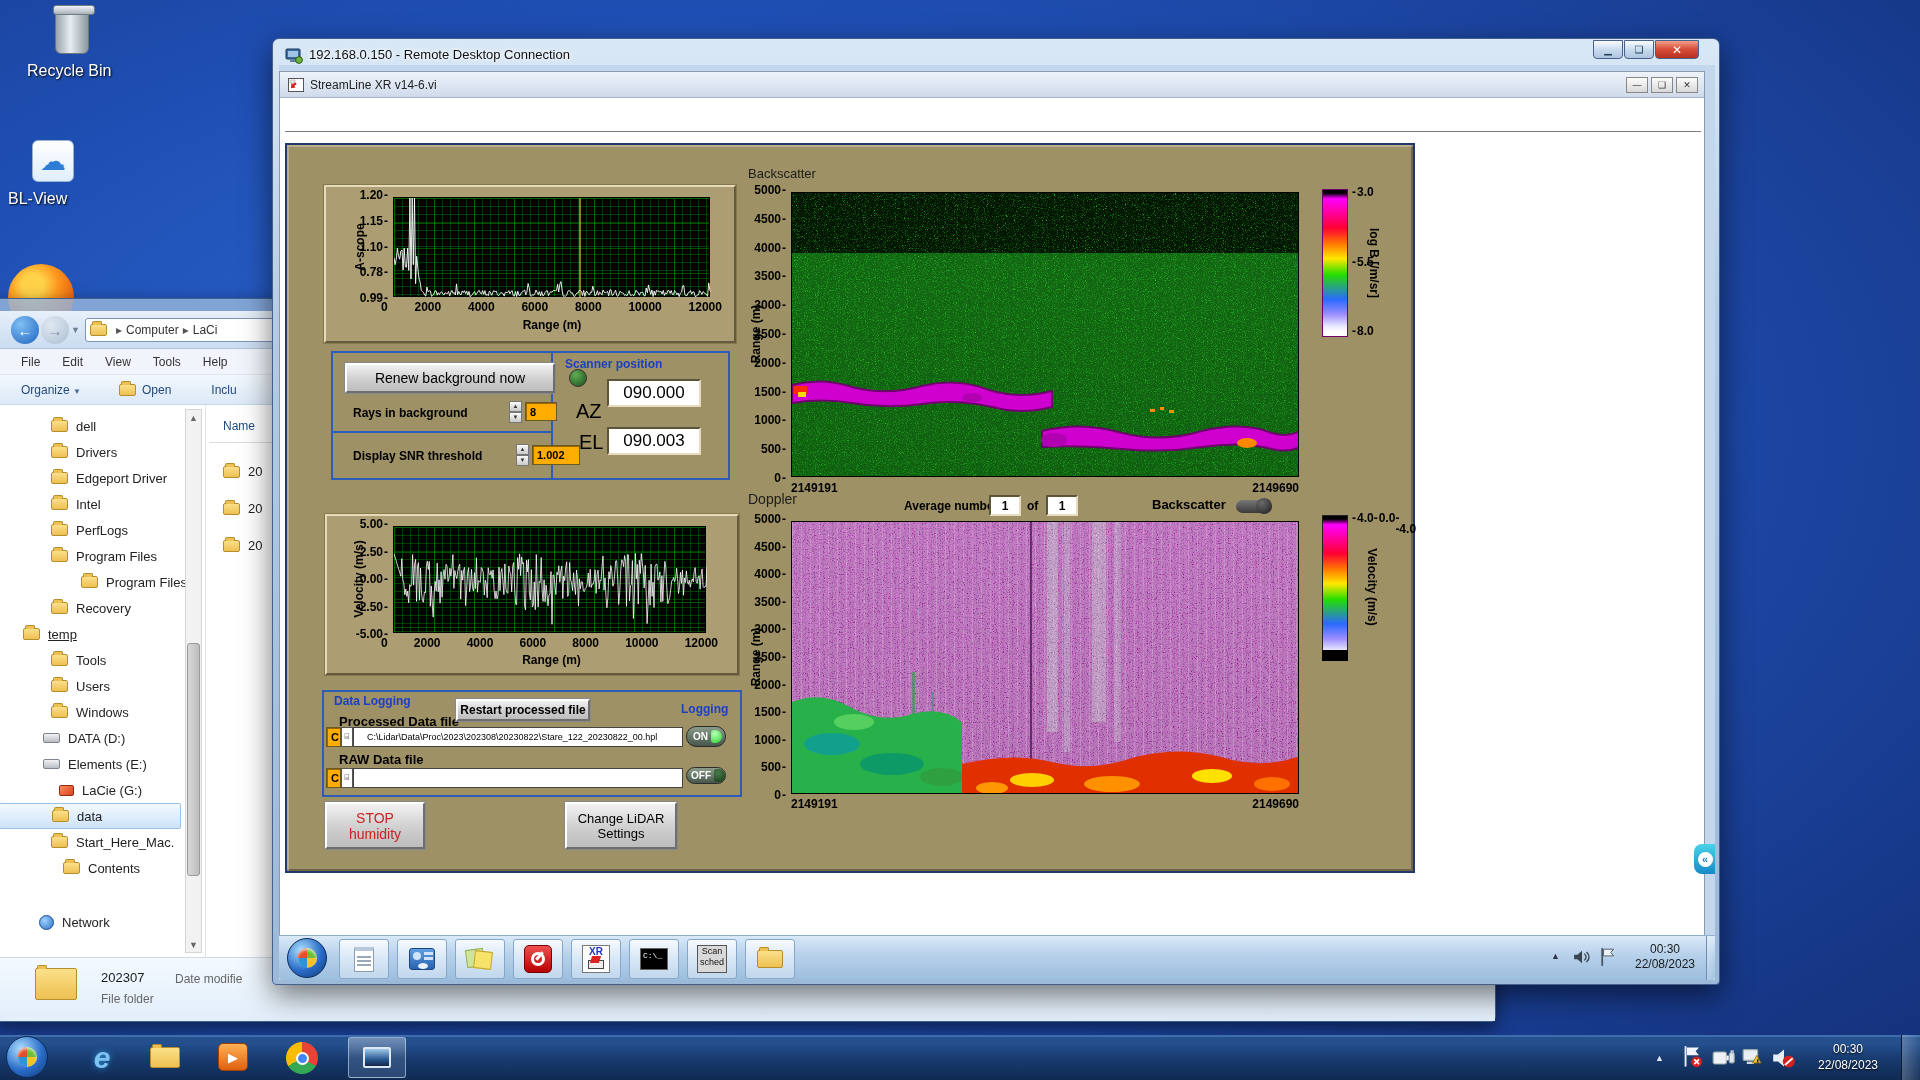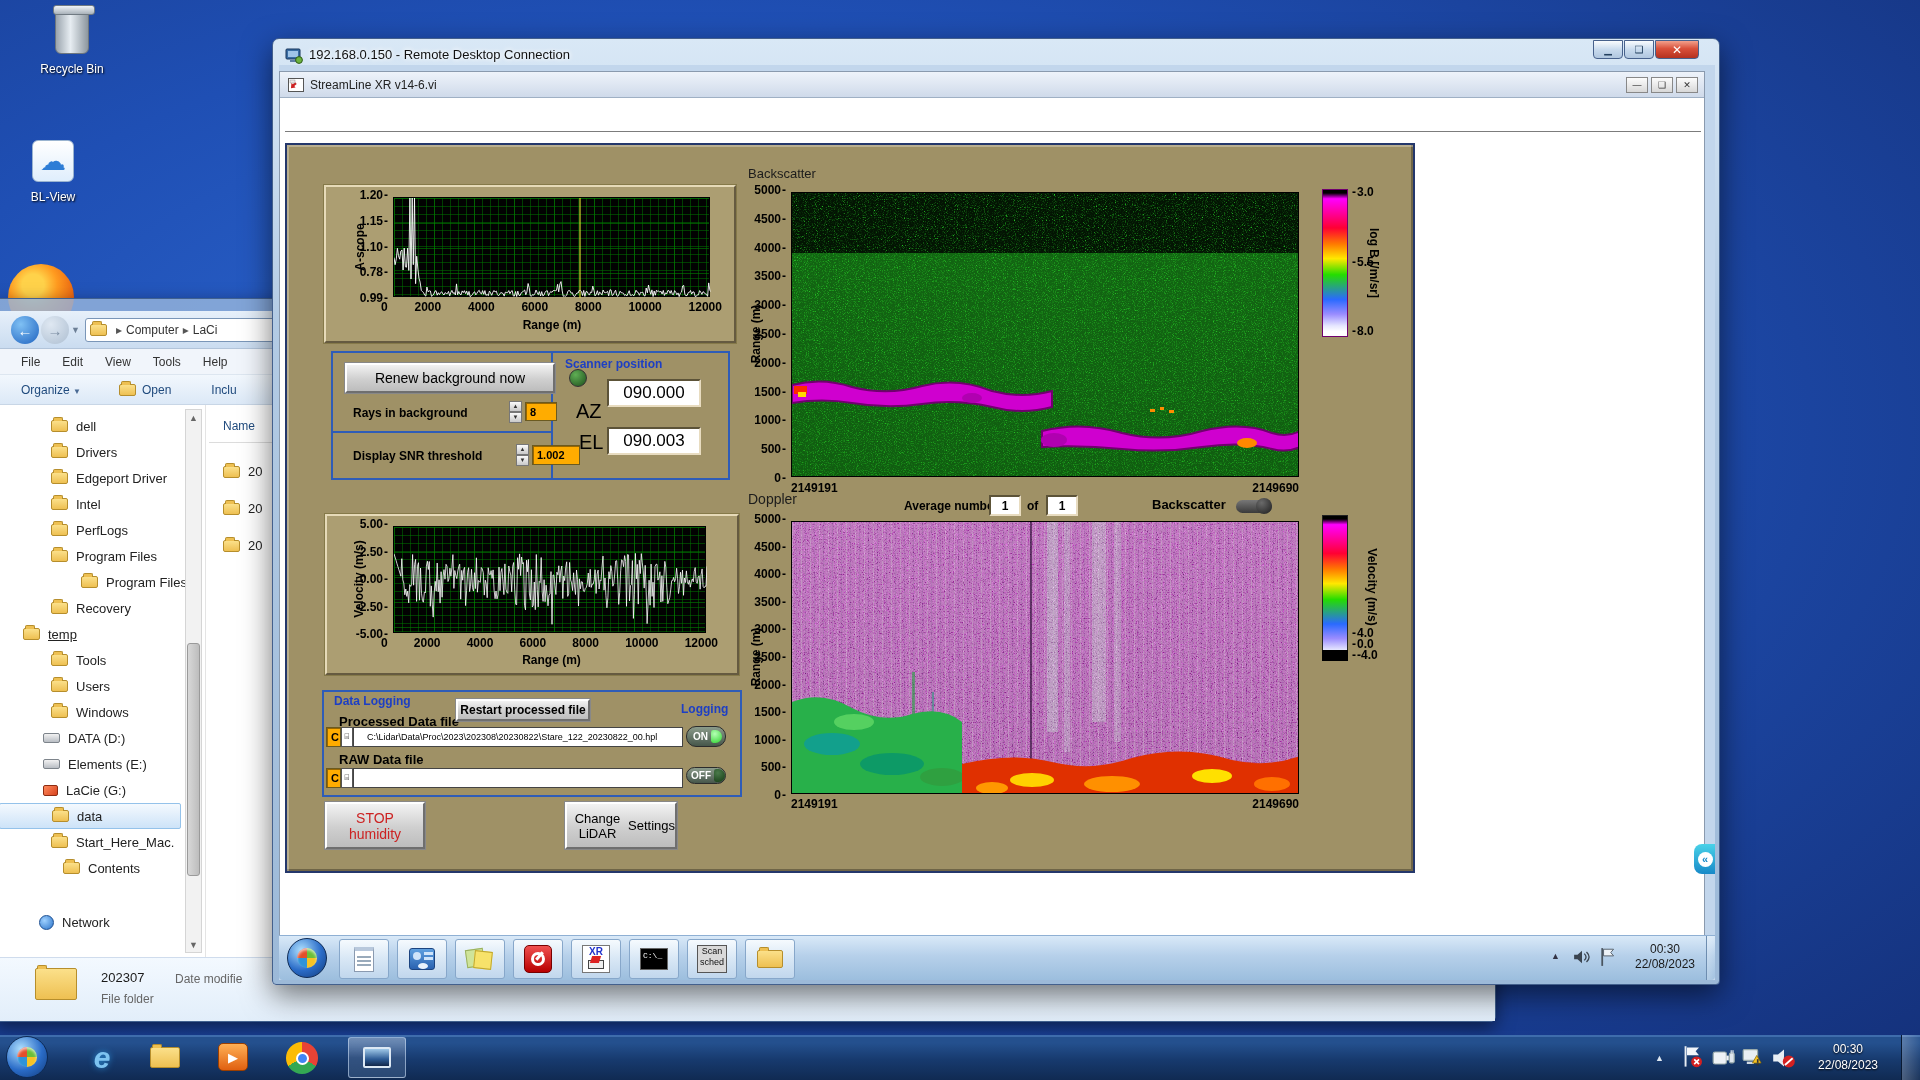--- a/index.html
+++ b/index.html
@@ -1,20 +1,20 @@
 <!DOCTYPE html>
 <html><head>
 <meta charset="utf-8">
 <style>
   *{margin:0;padding:0;box-sizing:border-box;font-family:"Liberation Sans",sans-serif}
   html,body{width:1920px;height:1080px;overflow:hidden}
   #screen{position:relative;width:1920px;height:1080px;background:radial-gradient(ellipse at 35% 40%,#2f6ad4 0%,#1f4fb4 45%,#143079 100%);overflow:hidden}
   .abs{position:absolute}
   
-  .deskicon-label{color:#fff;font-size:12px;text-align:center;text-shadow:1px 1px 2px #000}
+  .deskicon-label{color:#fff;font-size:16px;text-shadow:1px 1px 2px #000}
   .bin{width:34px;height:44px;background:linear-gradient(90deg,#9aa4ad,#e7edf2 45%,#8d979f);border-radius:4px 4px 6px 6px;border:1px solid #6d767e;position:relative}
   .bin::before{content:"";position:absolute;left:-3px;top:-6px;width:40px;height:8px;background:linear-gradient(#f0f4f8,#a9b2ba);border:1px solid #707a82;border-radius:3px}
   .tile{width:42px;height:42px;background:linear-gradient(#ffffff,#dfeefc);border:1px solid #9ab4d0;border-radius:6px;display:flex;align-items:center;justify-content:center;color:#2d7dd6;font-size:26px}
   
   .exwin{background:rgba(150,180,220,.82);border:1px solid #41618f;border-radius:6px;box-shadow:0 6px 18px rgba(0,0,0,.5)}
   .navbar{background:linear-gradient(#e7f0fa,#cadcf0);border-bottom:1px solid #b2c4da}
   .circbtn{width:28px;height:28px;border-radius:50%;color:#fff;font-size:15px;display:flex;align-items:center;justify-content:center}
   .crumb{background:#fff;border:1px solid #7a96b8;border-radius:3px;display:flex;align-items:center;font-size:12px;color:#333;overflow:hidden;white-space:nowrap}
   .menubar{background:#f1f5fb;border-bottom:1px solid #dde6f0;display:flex;align-items:center;gap:22px;font-size:12px;color:#333;padding-left:24px}
   .toolbar{background:linear-gradient(#f2f7fd,#dce9f7);border-bottom:1px solid #c8d6e6;display:flex;align-items:center;font-size:12px;color:#1f4a7d}
@@ -188,21 +188,21 @@
             <div class="tlabel">Windows</div>
           </div>
           <div class="trow" style="padding-left: 44px;">
             <div class="ticon drive"></div>
             <div class="tlabel">DATA (D:)</div>
           </div>
           <div class="trow" style="padding-left: 44px;">
             <div class="ticon drive"></div>
             <div class="tlabel">Elements (E:)</div>
           </div>
-          <div class="trow" style="padding-left: 44px;">
+          <div class="trow" style="padding-left: 60px;">
             <div class="ticon drive-red"></div>
             <div class="tlabel">LaCie (G:)</div>
           </div>
           <div class="trow sel" style="padding-left: 52px;">
             <div class="ticon fold"></div>
             <div class="tlabel">data</div>
           </div>
           <div class="trow" style="padding-left: 52px;">
             <div class="ticon fold"></div>
             <div class="tlabel">Start_Here_Mac.</div>
@@ -431,21 +431,21 @@
               <div class="ytick">1500</div>
               <div class="ytick">1000</div>
               <div class="ytick">500</div>
               <div class="ytick">0</div>
             </div>
           <div class="abs rot" style="left:429px;top:505px;width:80px;transform:rotate(-90deg)">Range (m)</div>
           <div class="abs xtick" style="left:504px;top:653px">2149191</div>
           <div class="abs xtick" style="left:952px;top:653px;width:60px;text-align:right">2149690</div>
           <div class="abs cbar" style="left:1035px;top:370px;width:26px;height:146px;border-color:#222"></div>
           <div class="abs" style="left:1035px;top:505px;width:26px;height:11px;background:#000"></div>
-          <div class="abs" id="dp-cb" style="left:1065px;top:368px;width:42px;height:148px;display:flex;flex-direction:column;justify-content:flex-end">
+          <div class="abs" id="dp-cb" style="left:1065px;top:368px;width:42px;height:148px;display:flex;flex-direction:row;justify-content:space-between">
               <div class="cbtick">4.0</div>
               <div class="cbtick">0.0</div>
               <div class="cbtick">-4.0</div>
             </div>
           <div class="abs rot" style="left:1030px;top:435px;width:110px;transform:rotate(90deg)">Velocity (m/s)</div>
 
           <div class="abs gframe" style="left:38px;top:369px;width:414px;height:161px"></div>
           <div class="abs plot" style="left:106px;top:381px;width:313px;height:107px">
             <svg width="313" height="107" viewBox="0 0 313 107" preserveAspectRatio="none">
               <polyline id="velTrace" fill="none" stroke="#fff" stroke-width="0.8" points="0.0,26.8 1.0,30.0 2.0,33.2 2.9,36.4 3.9,39.6 4.9,42.8 5.9,46.0 6.9,49.2 7.8,31.7 8.8,52.8 9.8,56.1 10.8,67.8 11.8,62.0 12.8,69.4 13.7,64.1 14.7,75.8 15.7,57.7 16.7,59.4 17.7,57.2 18.6,27.5 19.6,58.2 20.6,37.3 21.6,32.4 22.6,74.4 23.5,39.2 24.5,35.7 25.5,73.2 26.5,41.0 27.5,66.3 28.5,73.7 29.4,75.2 30.4,64.9 31.4,65.9 32.4,39.2 33.4,34.2 34.3,42.5 35.3,34.5 36.3,79.3 37.3,58.9 38.3,77.8 39.2,90.1 40.2,65.9 41.2,54.3 42.2,64.2 43.2,36.0 44.2,64.8 45.1,52.8 46.1,76.1 47.1,44.7 48.1,70.2 49.1,49.0 50.0,42.6 51.0,52.2 52.0,37.3 53.0,39.2 54.0,54.5 54.9,52.1 55.9,41.2 56.9,49.2 57.9,40.7 58.9,27.6 59.9,61.4 60.8,43.5 61.8,48.4 62.8,51.6 63.8,43.9 64.8,39.5 65.7,37.2 66.7,72.2 67.7,43.4 68.7,53.2 69.7,42.7 70.6,40.4 71.6,78.6 72.6,63.4 73.6,45.7 74.6,40.7 75.6,64.6 76.5,59.3 77.5,42.3 78.5,60.7 79.5,64.1 80.5,45.7 81.4,61.6 82.4,30.8 83.4,65.2 84.4,53.5 85.4,54.7 86.3,55.3 87.3,40.5 88.3,42.0 89.3,45.6 90.3,68.1 91.3,53.2 92.2,56.4 93.2,70.7 94.2,40.7 95.2,47.2 96.2,47.8 97.1,43.6 98.1,51.4 99.1,42.9 100.1,63.2 101.1,71.7 102.0,64.0 103.0,71.9 104.0,68.0 105.0,40.1 106.0,63.7 106.9,45.4 107.9,41.5 108.9,54.1 109.9,67.6 110.9,36.9 111.9,62.2 112.8,65.1 113.8,66.3 114.8,39.0 115.8,44.6 116.8,48.1 117.7,64.8 118.7,39.3 119.7,35.5 120.7,62.2 121.7,77.1 122.6,78.0 123.6,30.7 124.6,42.3 125.6,26.9 126.6,48.6 127.6,30.0 128.5,36.8 129.5,35.6 130.5,78.3 131.5,82.9 132.5,33.2 133.4,44.8 134.4,32.5 135.4,67.0 136.4,73.0 137.4,42.7 138.3,80.0 139.3,78.3 140.3,55.0 141.3,82.7 142.3,27.5 143.3,62.7 144.2,79.9 145.2,54.4 146.2,55.5 147.2,30.5 148.2,65.1 149.1,74.4 150.1,52.7 151.1,74.7 152.1,58.2 153.1,67.9 154.0,78.8 155.0,67.9 156.0,67.0 157.0,44.6 158.0,97.3 159.0,48.0 159.9,48.1 160.9,58.8 161.9,67.5 162.9,45.2 163.9,47.8 164.8,38.8 165.8,55.2 166.8,44.0 167.8,39.0 168.8,71.5 169.7,49.1 170.7,53.6 171.7,40.6 172.7,34.8 173.7,69.4 174.7,66.7 175.6,35.4 176.6,52.9 177.6,55.9 178.6,63.6 179.6,45.8 180.5,59.0 181.5,67.5 182.5,43.0 183.5,52.6 184.5,79.0 185.4,51.8 186.4,61.8 187.4,54.7 188.4,55.0 189.4,64.0 190.4,64.6 191.3,61.4 192.3,60.4 193.3,56.7 194.3,46.0 195.3,59.9 196.2,42.3 197.2,60.4 198.2,57.1 199.2,57.1 200.2,52.8 201.1,42.8 202.1,66.5 203.1,47.0 204.1,43.1 205.1,62.0 206.1,52.9 207.0,53.8 208.0,40.1 209.0,29.1 210.0,63.2 211.0,51.0 211.9,68.4 212.9,80.8 213.9,70.7 214.9,44.7 215.9,51.9 216.8,38.6 217.8,44.4 218.8,59.2 219.8,56.9 220.8,46.0 221.7,34.0 222.7,33.7 223.7,52.2 224.7,77.4 225.7,65.5 226.7,43.7 227.6,32.8 228.6,33.7 229.6,39.7 230.6,28.6 231.6,34.5 232.5,79.3 233.5,27.6 234.5,27.9 235.5,73.9 236.5,58.7 237.4,57.6 238.4,33.6 239.4,91.4 240.4,67.2 241.4,26.4 242.4,51.8 243.3,37.4 244.3,77.1 245.3,33.2 246.3,46.6 247.3,26.6 248.2,35.2 249.2,43.7 250.2,61.1 251.2,38.3 252.2,64.6 253.1,96.6 254.1,75.3 255.1,53.2 256.1,78.2 257.1,37.1 258.1,69.4 259.0,55.2 260.0,80.5 261.0,39.7 262.0,37.3 263.0,37.3 263.9,53.1 264.9,51.1 265.9,44.8 266.9,75.0 267.9,48.7 268.8,74.4 269.8,51.3 270.8,34.4 271.8,40.2 272.8,60.2 273.8,76.7 274.7,73.7 275.7,70.7 276.7,62.9 277.7,53.7 278.7,53.4 279.6,50.4 280.6,54.8 281.6,51.7 282.6,41.2 283.6,51.8 284.5,66.5 285.5,59.8 286.5,45.2 287.5,56.3 288.5,43.1 289.5,68.3 290.4,51.0 291.4,55.6 292.4,43.9 293.4,54.9 294.4,57.3 295.3,53.2 296.3,60.1 297.3,54.8 298.3,51.9 299.3,54.9 300.2,44.6 301.2,40.6 302.2,54.5 303.2,56.4 304.2,49.7 305.2,48.8 306.1,62.2 307.1,47.5 308.1,41.9 309.1,59.4 310.1,60.8 311.0,59.2 312.0,59.2 313.0,39.4"></polyline>
@@ -489,21 +489,21 @@
             <div class="abs pill" style="left:362px;top:75px;width:40px;height:17px;padding-left:4px">
                 <span>OFF</span>
                 <span class="led" style="background:radial-gradient(circle at 35% 30%,#4a7a4a,#143a14)"></span>
               </div>
           </div>
 
           <div class="abs silverbtn" style="left:38px;top:657px;width:100px;height:47px;flex-direction:column;font-size:14px;color:#cc2222">
             <div>STOP</div>
               <div>humidity</div>
           </div>
-          <div class="abs silverbtn" style="left:278px;top:657px;width:112px;height:47px;flex-direction:row;font-size:13px">
+          <div class="abs silverbtn" style="left:278px;top:657px;width:112px;height:47px;flex-direction:column;font-size:13px">
             <div>Change LiDAR</div>
               <div>Settings</div>
           </div>
         </div>
       </div>
 
       <div class="abs" style="left:1415px;top:779px;width:22px;height:30px;border-radius:8px 0 0 8px;background:linear-gradient(#49d2e8,#1789c8);display:flex;align-items:center;justify-content:center">
         <div style="width:15px;height:15px;border-radius:50%;background:#fff;color:#1789c8;font-size:11px;text-align:center;line-height:14px;font-weight:bold">«</div>
       </div>
 

